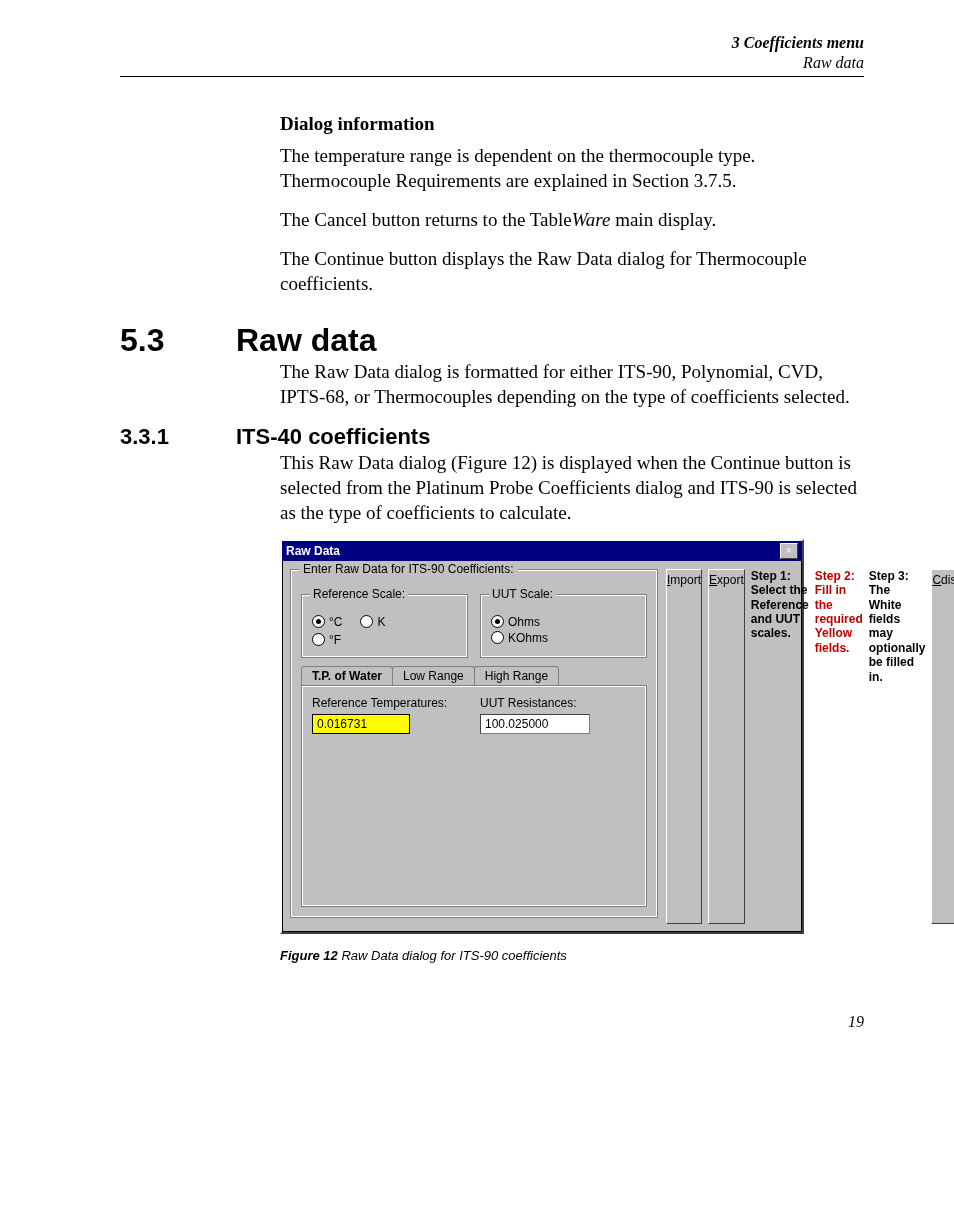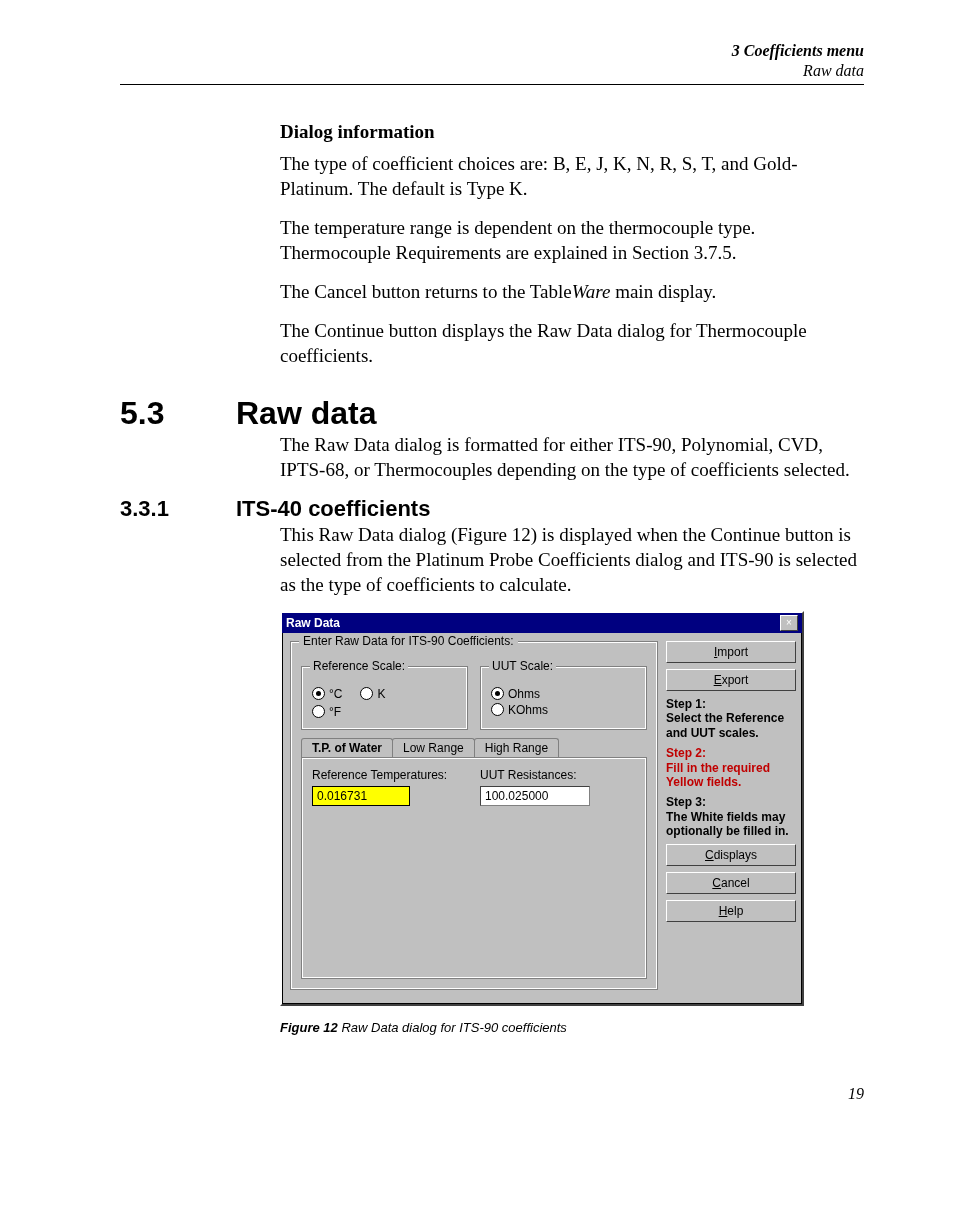--- a/index.html
+++ b/index.html
@@ -9,21 +9,21 @@
     --dlg-border:#000080;
     --dlg-title-bg:#000080;
     --dlg-title-fg:#fff;
     --panel:#c0c0c0;
     --panel-hi:#fff;
     --panel-lo:#808080;
     --yellow:#ffff00;
     --red:#c00000;
   }
   html,body{margin:0;padding:0;background:#fff;color:var(--ink);font-family:"Times New Roman",serif}
-  .page{width:var(--page-w);margin:12px auto;padding:30px 90px 60px 120px;box-sizing:border-box}
+  .page{width:var(--page-w);margin:4px auto;padding:30px 90px 60px 120px;box-sizing:border-box}
   .runhead{border-bottom:1px solid #000;padding-bottom:4px;margin-bottom:36px}
   .runhead .a{text-align:right;font-family:"Times New Roman",serif;font-style:italic;font-weight:bold;font-size:16px}
   .runhead .b{text-align:right;font-family:"Times New Roman",serif;font-style:italic;font-size:16px;margin-top:2px}
   .body-col{margin-left:160px}
   h4.dlghdr{font-family:"Times New Roman",serif;font-weight:bold;font-size:19px;margin:8px 0 8px 0}
   p.body{font-family:"Times New Roman",serif;font-size:19px;line-height:1.32;margin:0 0 14px 0}
   p.body em{font-style:italic}
   .sec-row{display:flex;align-items:baseline;gap:42px;margin-top:26px}
   .secnum{font-family:Arial,Helvetica,sans-serif;font-weight:bold}
   .secnum.big{font-size:32px;min-width:74px}
@@ -32,21 +32,21 @@
   .secnum.sub{font-size:22px;min-width:74px}
   .sectitle.sub{font-size:22px}
   
   .dlg-wrap{margin-left:160px;margin-top:6px}
   .dlg{width:520px;background:var(--panel);border:2px solid #fff;border-right-color:#404040;border-bottom-color:#404040;box-shadow:0 0 0 1px #000 inset;font-family:"MS Sans Serif",Tahoma,Arial,sans-serif;font-size:12px;color:#000}
   .titlebar{display:flex;align-items:center;justify-content:space-between;background:var(--dlg-title-bg);color:var(--dlg-title-fg);padding:2px 4px}
   .titlebar .t{font-weight:bold}
   .xbtn{width:16px;height:14px;background:var(--panel);border:1px solid #fff;border-right-color:#404040;border-bottom-color:#404040;display:flex;align-items:center;justify-content:center;font-size:10px;line-height:1}
   .dlg-body{display:flex;padding:8px}
   .leftpane{flex:1;padding-right:8px}
-  .rightpane{width:128px;display:flex;flex-direction:column;gap:6px}
+  .rightpane{width:128px;display:flex;gap:6px}
   .groupbox{border:1px solid var(--panel-lo);border-top-color:var(--panel-lo);box-shadow:inset 1px 1px 0 #fff, inset -1px -1px 0 #fff;padding:24px 10px 10px 10px;position:relative;margin-bottom:6px}
   .groupbox>.legend{position:absolute;top:-8px;left:8px;background:var(--panel);padding:0 4px;font-size:12px}
   .row{display:flex;gap:12px}
   .mini-group{flex:1;border:1px solid var(--panel-lo);box-shadow:inset 1px 1px 0 #fff, inset -1px -1px 0 #fff;padding:18px 10px 8px 10px;position:relative}
   .mini-group>.legend{position:absolute;top:-8px;left:8px;background:var(--panel);padding:0 3px}
   .radio{display:flex;align-items:center;gap:4px;margin:2px 0}
   .radio .dot{width:11px;height:11px;border:1px solid #000;border-radius:50%;background:#fff;display:flex;align-items:center;justify-content:center}
   .radio.sel .dot::after{content:"";width:5px;height:5px;background:#000;border-radius:50%}
   .tabs{display:flex;margin-top:8px}
   .tab{border:1px solid var(--panel-lo);border-bottom:none;background:var(--panel);padding:2px 10px;margin-right:-1px;border-top-left-radius:3px;border-top-right-radius:3px}
@@ -70,21 +70,20 @@
 <body>
 
 <div class="page">
   <div class="runhead">
     <div class="a">3  Coefficients menu</div>
     <div class="b">Raw data</div>
   </div>
 
   <div class="body-col">
     <h4 class="dlghdr">Dialog information</h4>
-    <p class="body">The type of coefficient choices are: B, E, J, K, N, R, S, T, and Gold-Platinum. The default is Type K.</p>
     <p class="body">The temperature range is dependent on the thermocouple type. Thermocouple Requirements are explained in Section 3.7.5.</p>
     <p class="body">
       <span>The Cancel button returns to the Table</span><em>Ware</em><span> main display.</span>
     </p>
     <p class="body">The Continue button displays the Raw Data dialog for Thermocouple coefficients.</p>
   </div>
 
   <div class="sec-row">
     <div class="secnum big">5.3</div>
     <div class="sectitle big">Raw data</div>

